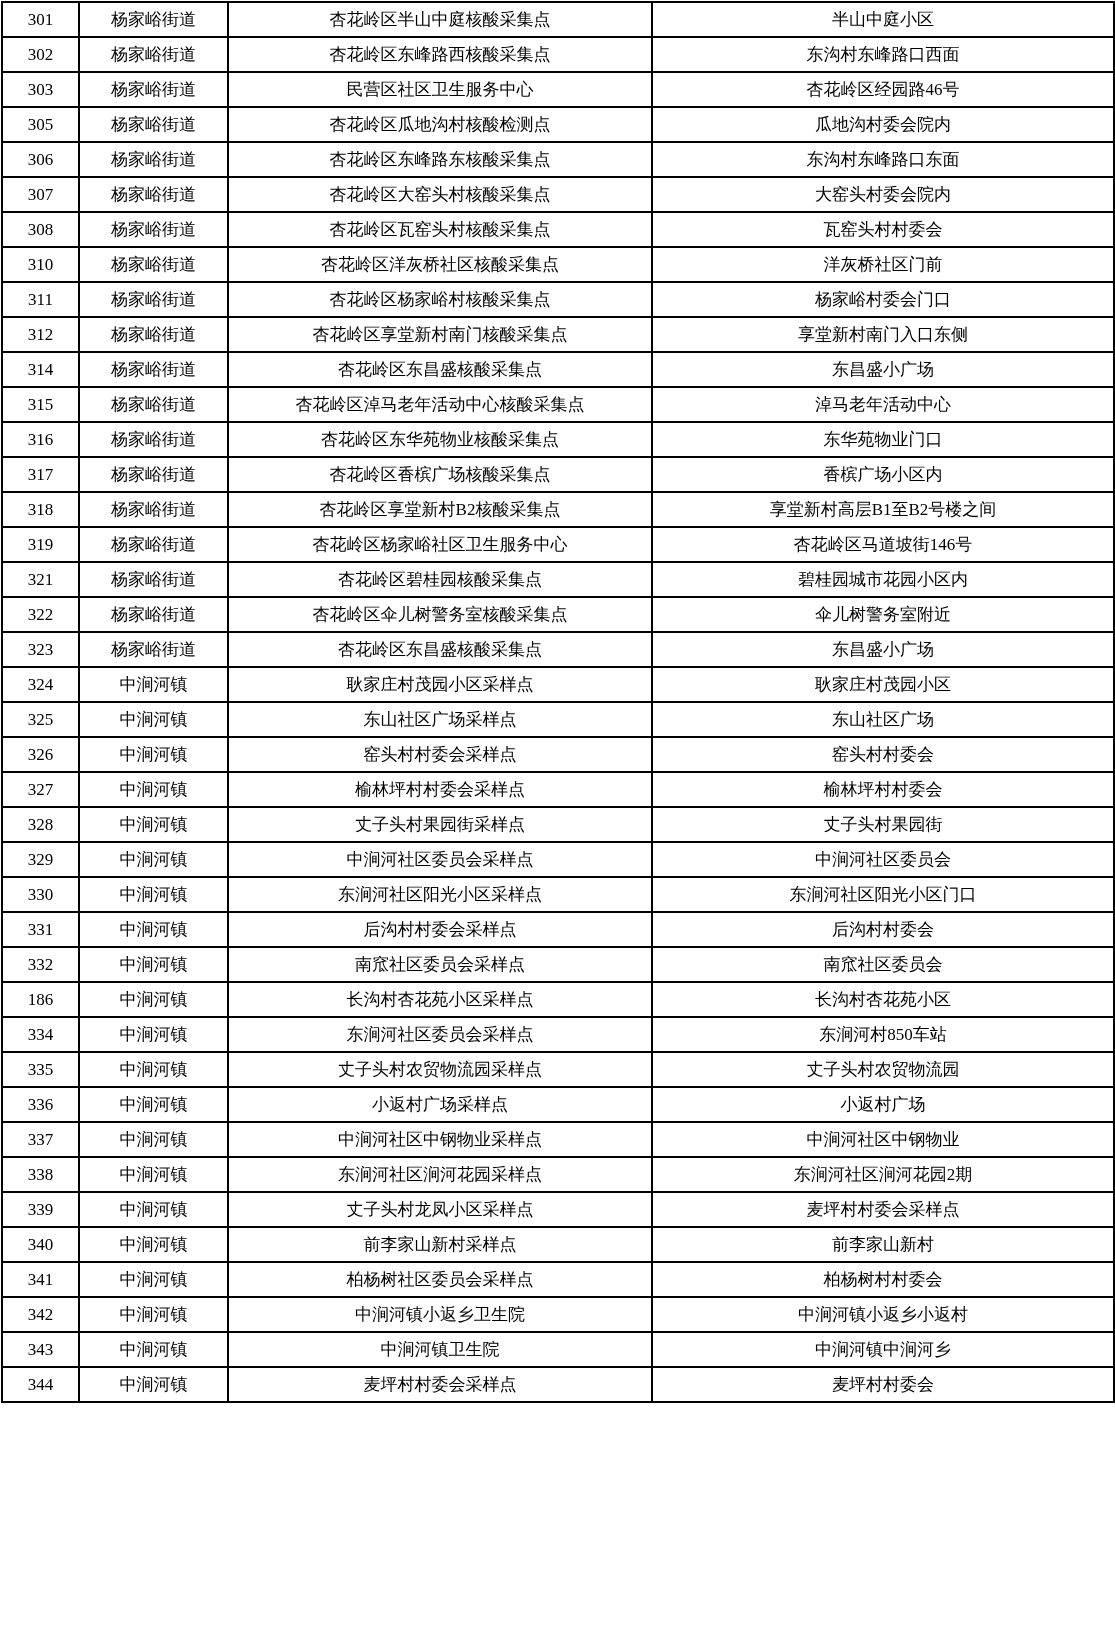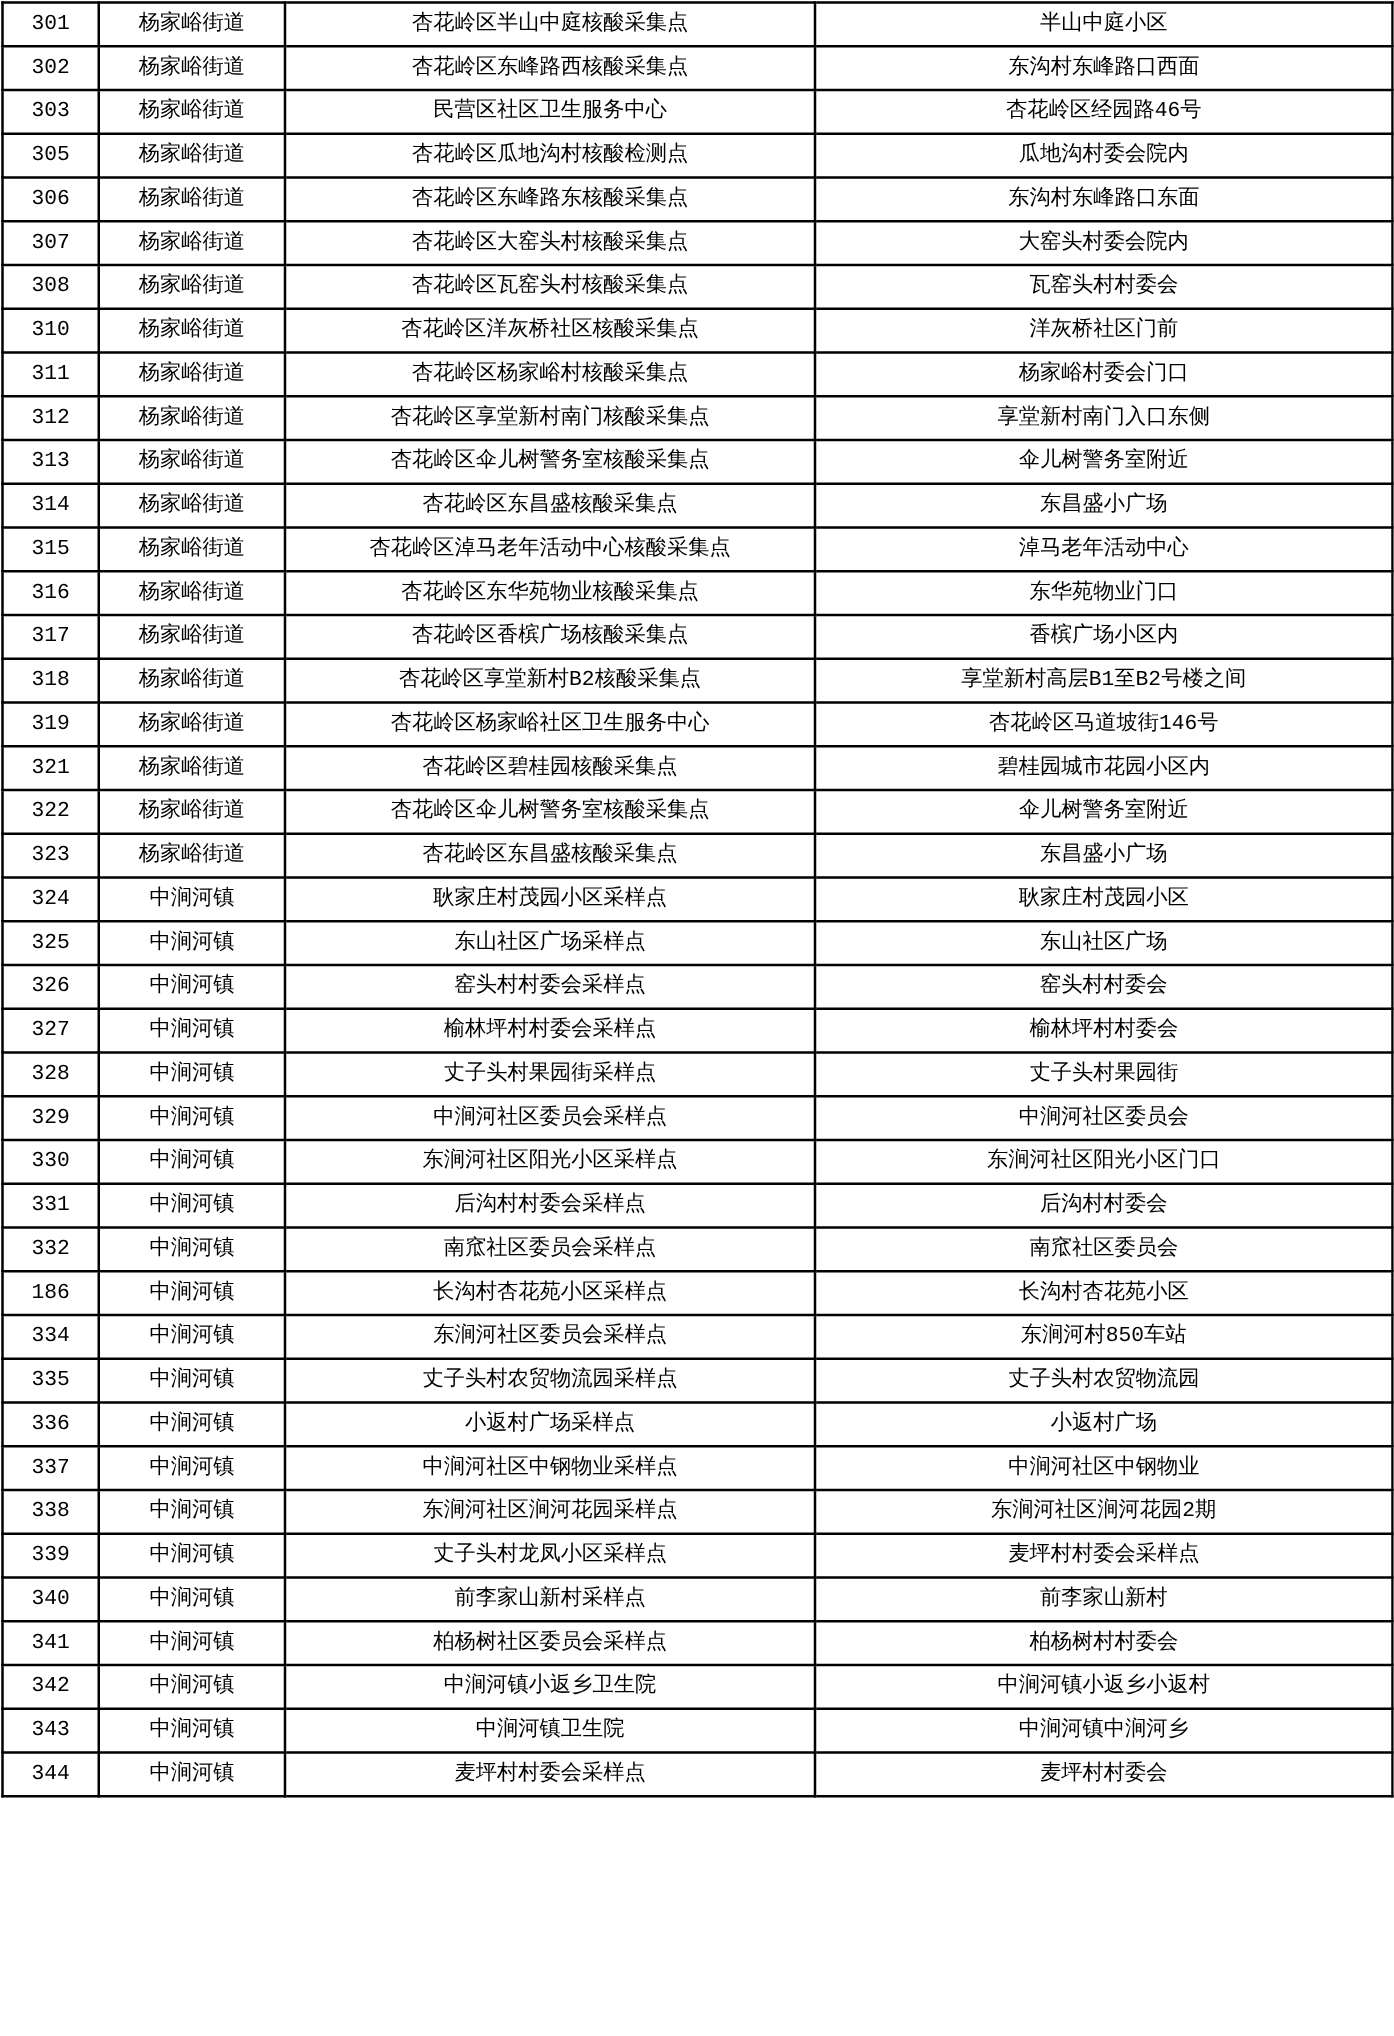--- a/index.html
+++ b/index.html
@@ -13,21 +13,20 @@
     font-family: "Liberation Serif", "DejaVu Serif", serif;
     color: #000000;
     position: relative;
   }
   .page {
     position: absolute;
     left: 0; top: 0;
     width: 1115px;
     height: 1542px;
     background: #ffffff;
-    font-family: Liberation Mono, monospace;
   }
   table.sites {
     position: absolute;
     left: 1px;
     top: 1px;
     width: 1112px;
     border-collapse: collapse;
     table-layout: fixed;
   }
   table.sites td {
@@ -111,26 +110,20 @@
           <td>杏花岭区杨家峪村核酸采集点</td>
           <td>杨家峪村委会门口</td>
         </tr>
         <tr>
           <td>312</td>
           <td>杨家峪街道</td>
           <td>杏花岭区享堂新村南门核酸采集点</td>
           <td>享堂新村南门入口东侧</td>
         </tr>
         <tr>
-          <td>313</td>
-          <td>杨家峪街道</td>
-          <td>杏花岭区伞儿树警务室核酸采集点</td>
-          <td>伞儿树警务室附近</td>
-        </tr>
-        <tr>
           <td>314</td>
           <td>杨家峪街道</td>
           <td>杏花岭区东昌盛核酸采集点</td>
           <td>东昌盛小广场</td>
         </tr>
         <tr>
           <td>315</td>
           <td>杨家峪街道</td>
           <td>杏花岭区淖马老年活动中心核酸采集点</td>
           <td>淖马老年活动中心</td>

